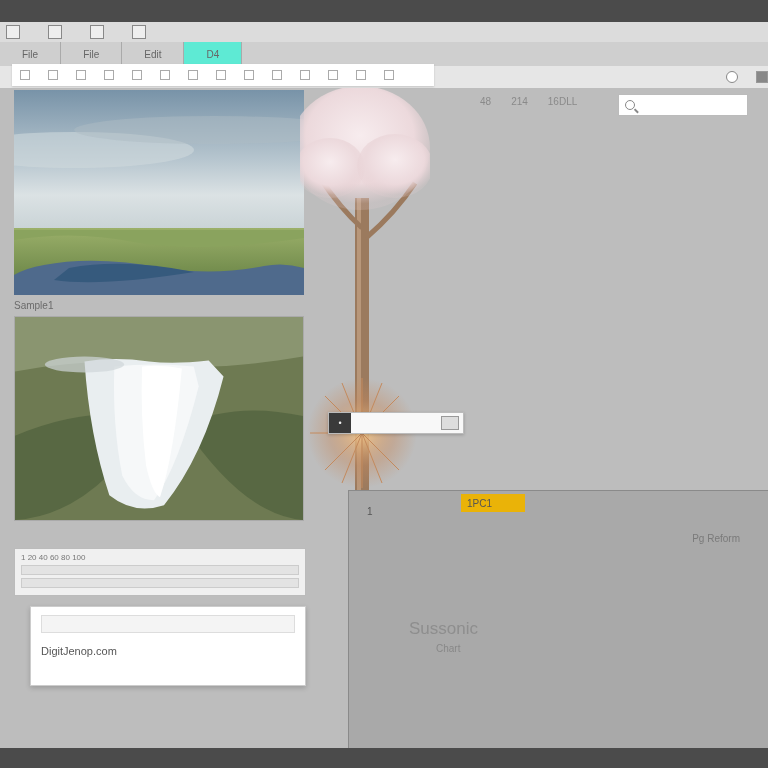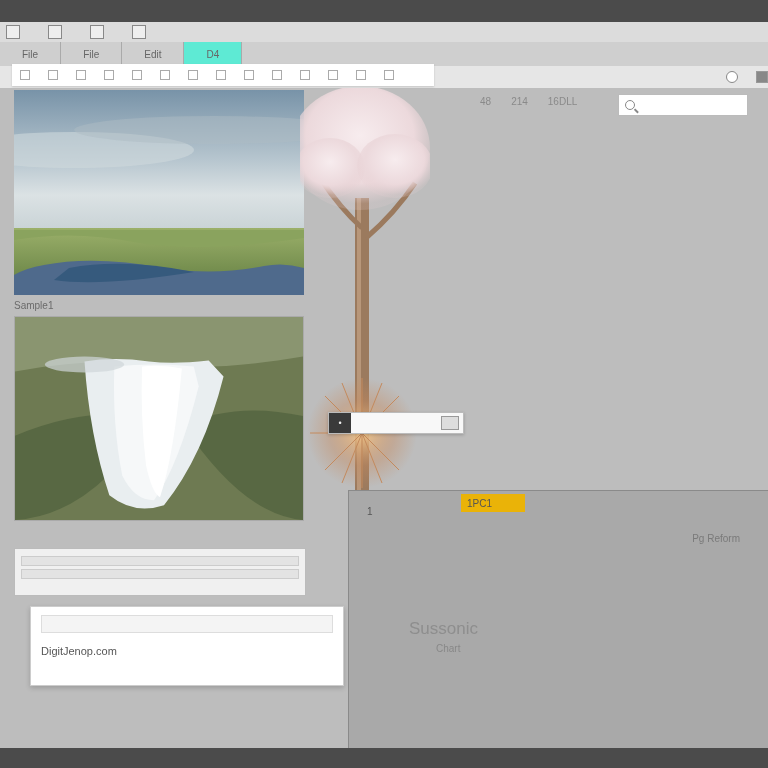--- a/index.html
+++ b/index.html
@@ -42,21 +42,21 @@
   .lower-panel { position:absolute; left:348px; top:490px; width:420px; height:262px; background:#a9a9a9; border-top:1px solid #8a8a8a; border-left:1px solid #8a8a8a; }
   .lp-tabs { display:flex; font-size:10px; color:#555; height:26px; align-items:flex-end; gap:28px; padding-left:18px; }
   .lp-val { position:absolute; left:112px; top:3px; width:64px; height:18px; background:#eab308; font-size:10px; color:#555; display:flex; align-items:center; padding:0 6px; }
   .lp-right { position:absolute; right:28px; top:6px; font-size:10px; color:#7a7a7a;margin-top:36px; }
   .lp-section { position:absolute; left:60px; top:128px; font-size:17px; color:#8e8e8e; }
   .lp-sub { position:absolute; left:60px; top:152px; font-size:10px; color:#888;margin-left:27px; }
 
   .timeline-panel { position:absolute; left:14px; top:548px; width:292px; height:48px; background:#f0f0f0; border:1px solid #bbb; font-size:8px; color:#777; padding:4px 6px; }
   .timeline-panel .bar { height:10px; background:#e3e3e3; border:1px solid #ccc; margin-top:3px; }
 
-  .script-panel { position:absolute; left:30px; top:606px; width:314px; height:80px; background:#fff; border:1px solid #ccc; box-shadow:0 2px 5px rgba(0,0,0,.18); font-size:10px; color:#666; padding:6px 10px; }
+  .script-panel { position:absolute; left:30px; top:606px; width:276px; height:80px; background:#fff; border:1px solid #ccc; box-shadow:0 2px 5px rgba(0,0,0,.18); font-size:10px; color:#666; padding:6px 10px; }
   .script-panel .row1 { height:18px; background:#f4f4f4; border:1px solid #ddd; margin-top:2px; }
   .script-panel .lbl { margin-top:12px; font-size:11px; color:#555; }
 
   .footer { position:absolute; bottom:0; left:0; right:0; height:20px; background:#4b4b4b; }
 </style>
 </head>
 <body>
 
 <div class="titlebar"></div>
 
@@ -206,20 +206,21 @@
     <span>1</span>
   </div>
   <div class="lp-val">1PC1</div>
   <div class="lp-right">Pg  Reform</div>
   <div class="lp-section">Sussonic</div>
   <div class="lp-sub">Chart</div>
 
 </div>
 
 <div class="timeline-panel">
+  <div>1    20    40    60    80    100</div>
   <div class="bar"></div>
   <div class="bar"></div>
 </div>
 
 <div class="script-panel">
   <div class="row1"></div>
   <div class="lbl">DigitJenop.com</div>
 </div>
 
 <div class="footer"></div>

